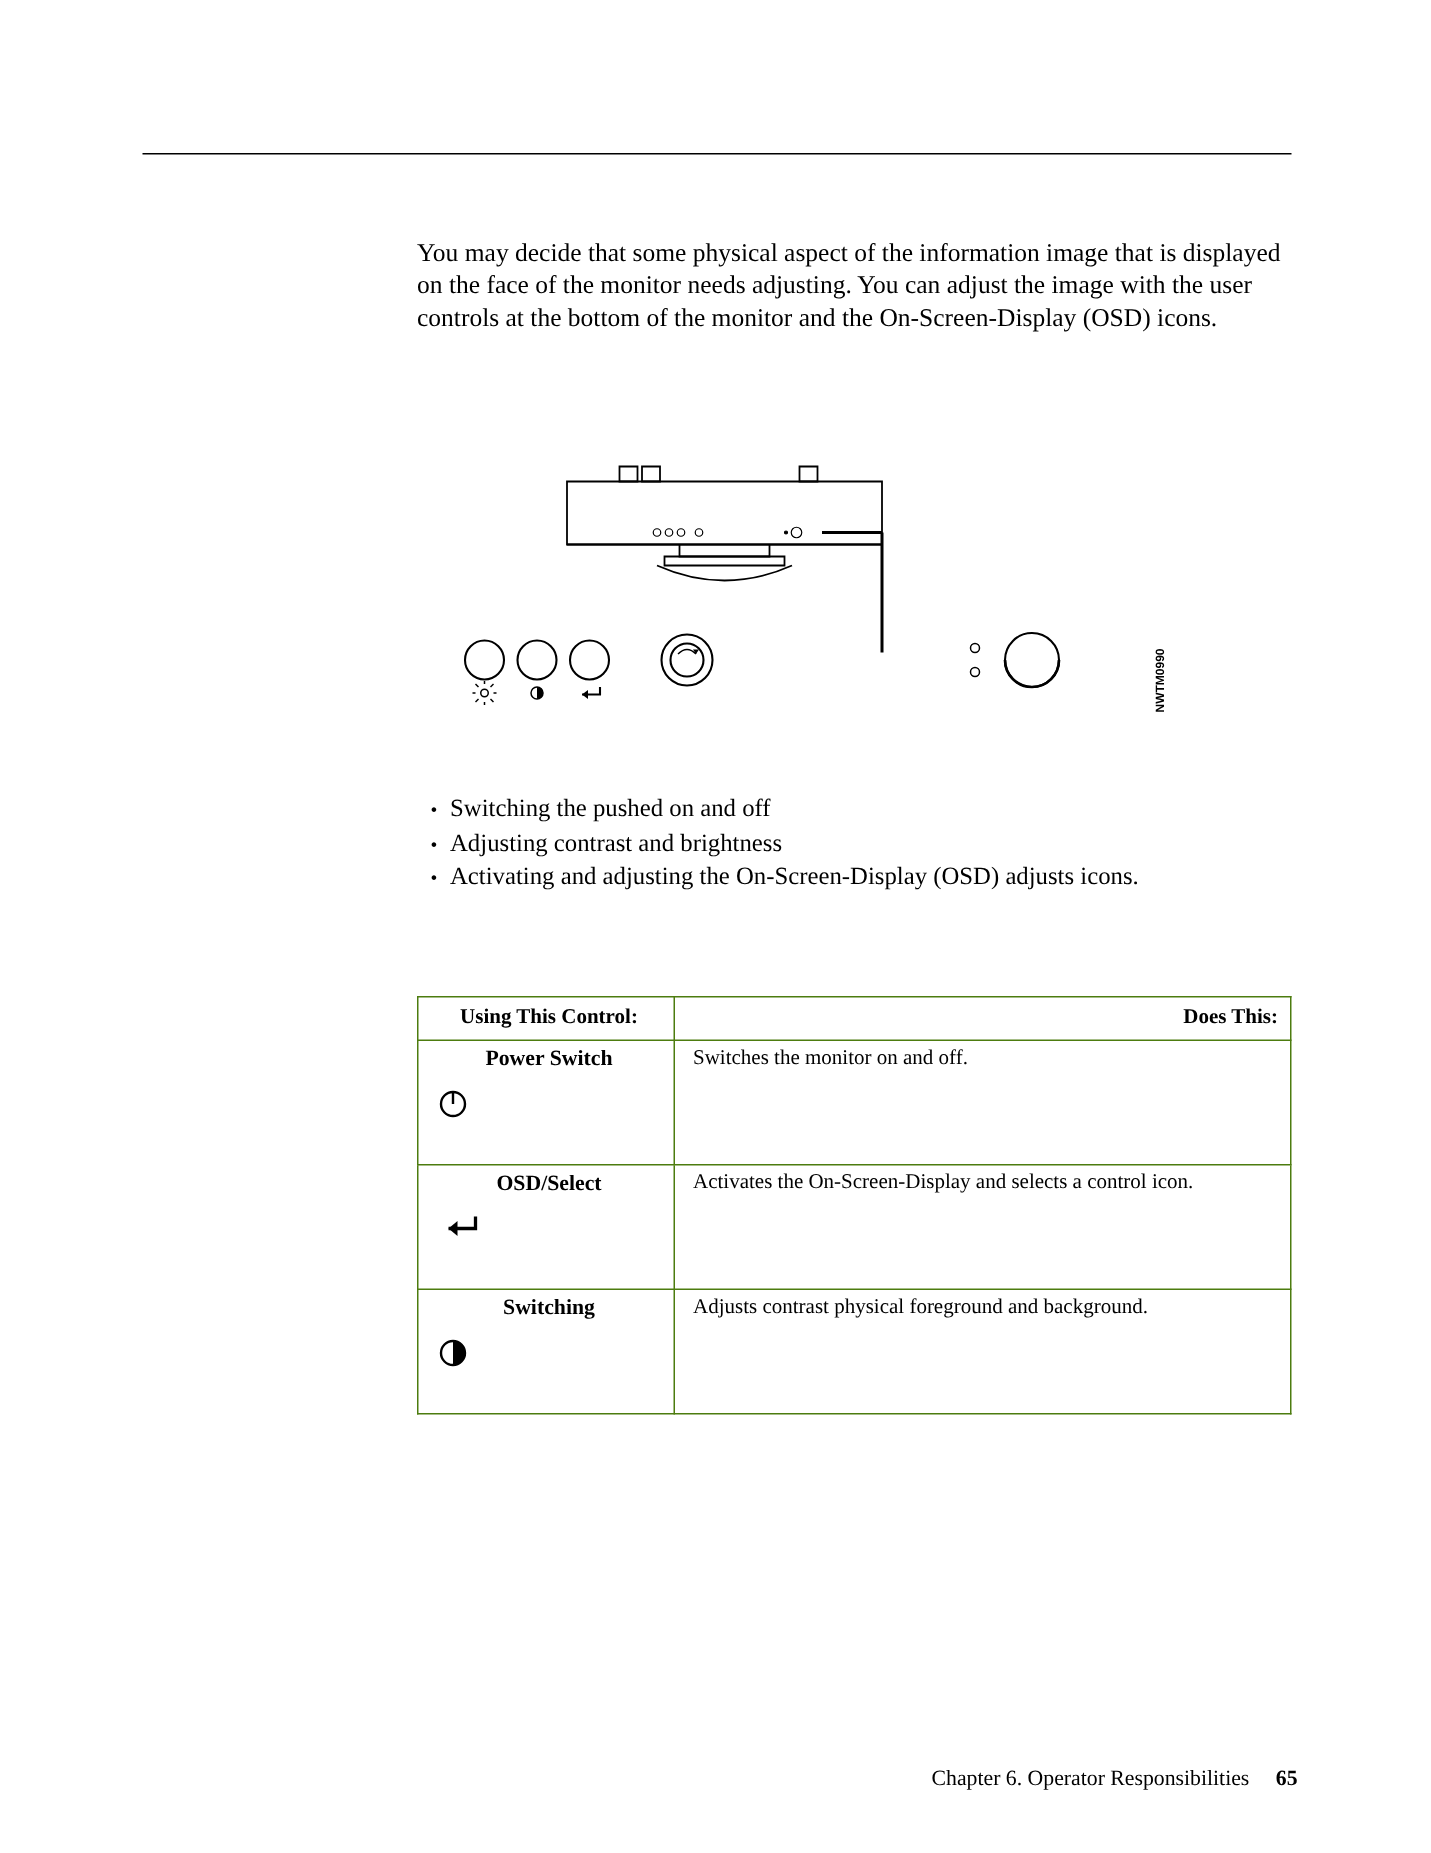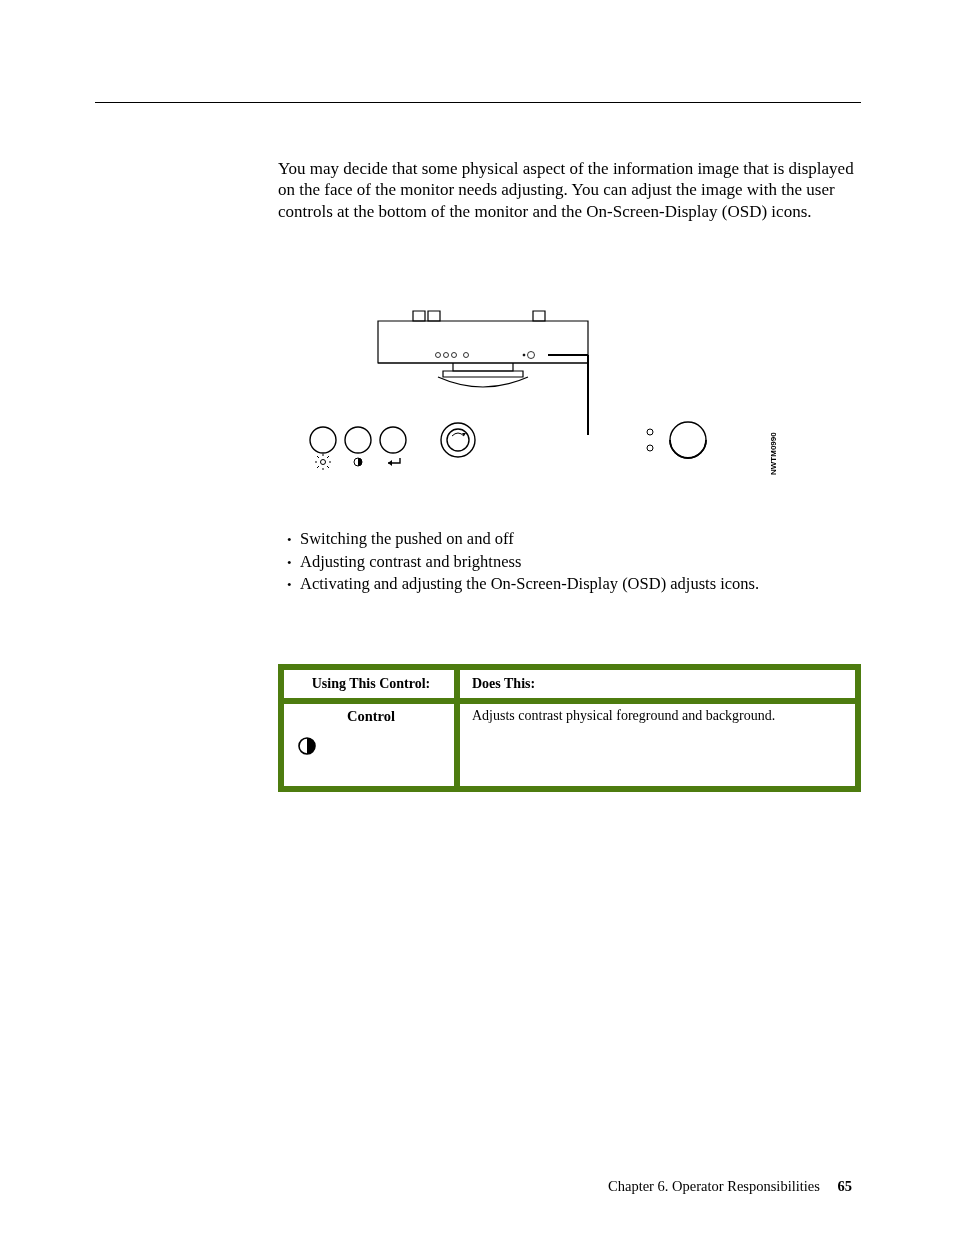--- a/index.html
+++ b/index.html
@@ -60,46 +60,46 @@
   .table-ref { top: 617px; }
   .link { text-decoration: underline; }
   .controls-table {
     position: absolute;
     top: 664px;
     left: 278px;
     width: 583px;
     border-collapse: collapse;
   }
   .controls-table th, .controls-table td {
-    border: 6px solid #4d7c0f;
+    border: 1px solid #4d7c0f;
     font-size: 14px;
     vertical-align: top;
     padding: 4px 8px 4px 12px;
   }
   .controls-table th {
-    text-align: left;
+    text-align: right;
     font-weight: bold;
     font-size: 14px;
     padding-top: 6px;
     padding-bottom: 6px;
   }
   .controls-table .ctrl-col {
     width: 150px;
     text-align: center;
     font-weight: bold;
   }
   .ctrl-cell {
     height: 74px;
   }
   .ctrl-label { display:block; margin-bottom: 10px; font-weight: bold; font-size: 14.5px; }
   .ctrl-icon { display:block; font-size: 22px; line-height: 1; }
   .footer {
     position: absolute;
     bottom: 40px;
-    right: 102px;
+    right: 89px;
     font-size: 14.5px;
   }
   .footer .page-num { font-weight: bold; margin-left: 14px; }
   
   svg { display:block; }
 </style>
 </head>
 <body>
 
 <div class="page">
@@ -192,21 +192,45 @@
 
 
   <table class="controls-table">
     <tbody>
         <tr>
       <th class="ctrl-col">Using This Control:</th>
       <th>Does This:</th>
     </tr>
     <tr>
       <td class="ctrl-col ctrl-cell">
-        <span class="ctrl-label">Control</span>
+        <span class="ctrl-label">Power Switch</span>
+        <span class="ctrl-icon">
+          <svg width="22" height="22" viewBox="0 0 22 22">
+                <circle cx="11" cy="11" r="8" fill="none" stroke="#000" stroke-width="1.6"></circle>
+                <line x1="11" y1="3" x2="11" y2="11" stroke="#000" stroke-width="1.6"></line>
+              </svg>
+        </span>
+      </td>
+      <td>Switches the monitor on and off.</td>
+    </tr>
+    <tr>
+      <td class="ctrl-col ctrl-cell">
+        <span class="ctrl-label">OSD/Select</span>
+        <span class="ctrl-icon">
+          <svg width="30" height="20" viewBox="0 0 30 20">
+                <path d="M26 3 v8 H8" fill="none" stroke="#000" stroke-width="2.2"></path>
+                <path d="M8 11 l6 -5 v10 z" fill="#000"></path>
+              </svg>
+        </span>
+      </td>
+      <td>Activates the On-Screen-Display and selects a control icon.</td>
+    </tr>
+    <tr>
+      <td class="ctrl-col ctrl-cell">
+        <span class="ctrl-label">Switching</span>
         <span class="ctrl-icon">
           <svg width="22" height="22" viewBox="0 0 22 22">
                 <circle cx="11" cy="11" r="8" fill="none" stroke="#000" stroke-width="1.6"></circle>
                 <path d="M11 3 a8 8 0 0 1 0 16 z" fill="#000"></path>
               </svg>
         </span>
       </td>
       <td>Adjusts contrast physical foreground and background.</td>
     </tr>
   </tbody>

